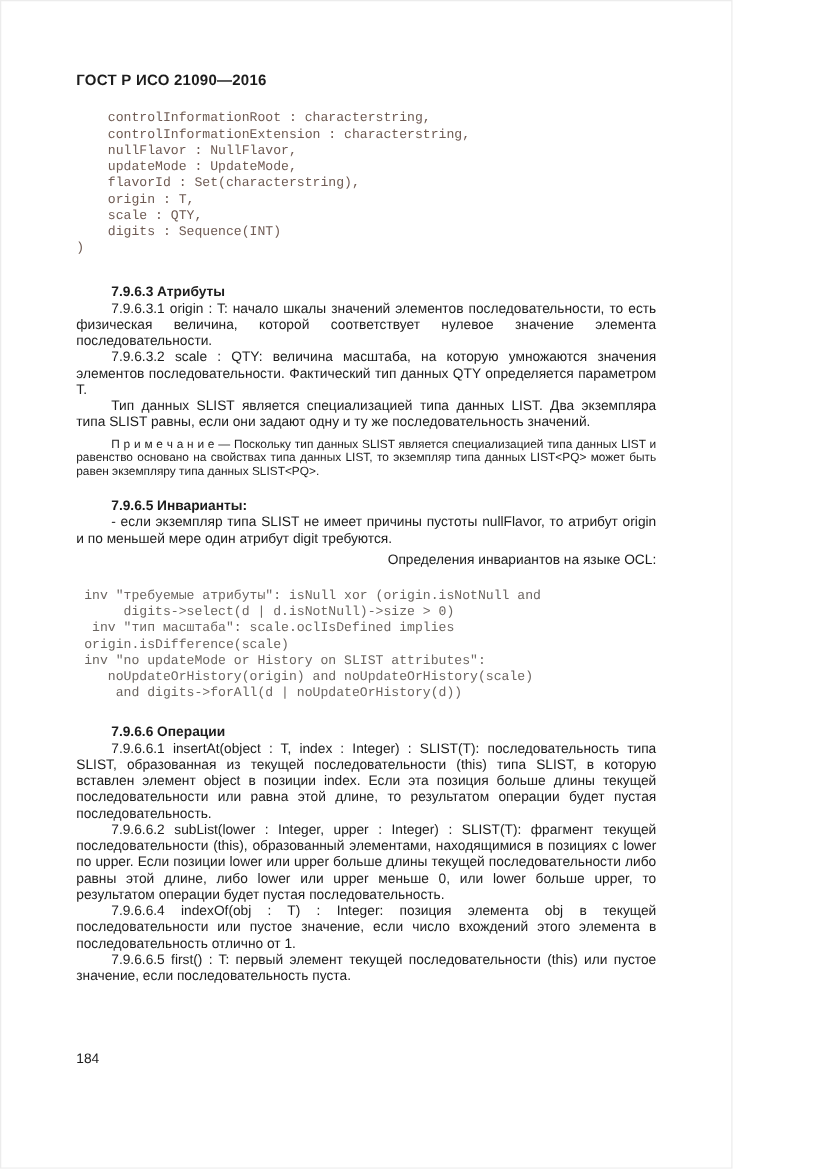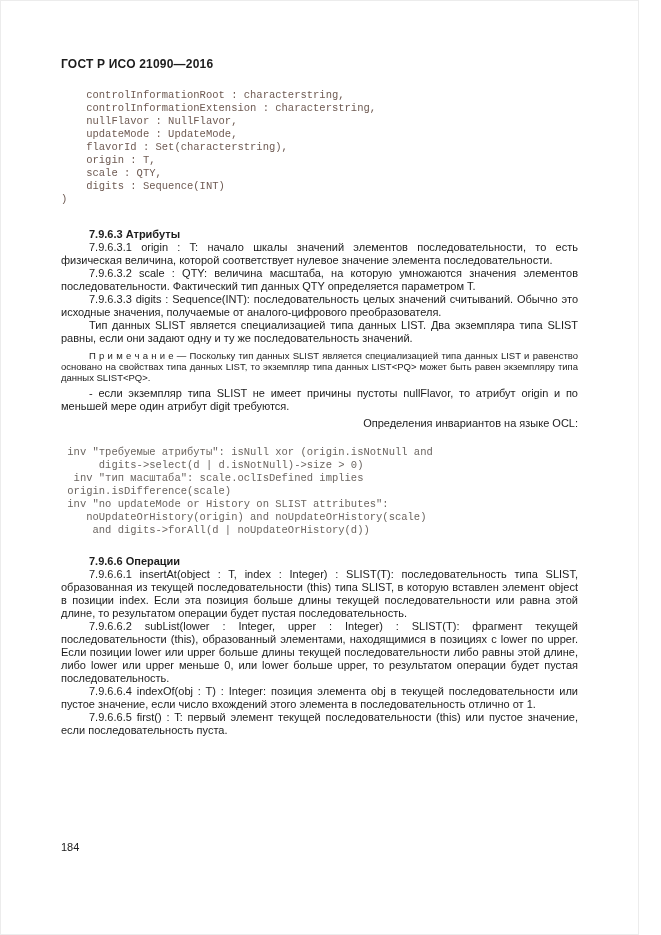--- a/index.html
+++ b/index.html
@@ -5,21 +5,21 @@
   * { margin: 0; padding: 0; box-sizing: border-box; }
   html, body { background: #ffffff; }
   body {
     width: 661px;
     height: 935px;
     font-family: "Liberation Sans", sans-serif;
     color: var(--body-text-color, #1c1c1c);
   }
   .page {
     position: relative;
-    width: 639px;
+    width: 586px;
     height: 935px;
     background: #ffffff;
     border: 1px solid #ececec;
     padding: 56px 60px 0 60px;
     overflow: hidden;
   }
   .doc-header {
     font-size: 12px;
     font-weight: bold;
     line-height: 14px;
@@ -84,25 +84,25 @@
     updateMode : UpdateMode,
     flavorId : Set(characterstring),
     origin : T,
     scale : QTY,
     digits : Sequence(INT)
 )</pre>
 
   <p class="heading">7.9.6.3 Атрибуты</p>
   <p class="body">7.9.6.3.1 origin : T: начало шкалы значений элементов последовательности, то есть физическая величина, которой соответствует нулевое значение элемента последовательности.</p>
   <p class="body">7.9.6.3.2 scale : QTY: величина масштаба, на которую умножаются значения элементов последовательности. Фактический тип данных QTY определяется параметром T.</p>
-  <p class="body">7.9.6.3.3 digits : Sequence(INT): последовательность целых значений считываний. Обычно это исходные значения, получаемые от аналого-цифрового преобразователя.</p>
 
   <p class="body">Тип данных SLIST является специализацией типа данных LIST. Два экземпляра типа SLIST равны, если они задают одну и ту же последовательность значений.</p>
   <p class="note">П р и м е ч а н и е  —  Поскольку тип данных SLIST является специализацией типа данных LIST и равенство основано на свойствах типа данных LIST, то экземпляр типа данных LIST&lt;PQ&gt; может быть равен экземпляру типа данных SLIST&lt;PQ&gt;.</p>
 
+  <p class="heading">7.9.6.5 Инварианты:</p>
   <p class="body list-item">- если экземпляр типа SLIST не имеет причины пустоты nullFlavor, то атрибут origin и по меньшей мере один атрибут digit требуются.</p>
   <p class="body flush">Определения инвариантов на языке OCL:</p>
 
   <pre class="code code-ocl"> inv "требуемые атрибуты": isNull xor (origin.isNotNull and
       digits-&gt;select(d | d.isNotNull)-&gt;size &gt; 0)
   inv "тип масштаба": scale.oclIsDefined implies
  origin.isDifference(scale)
  inv "no updateMode or History on SLIST attributes":
     noUpdateOrHistory(origin) and noUpdateOrHistory(scale)
      and digits-&gt;forAll(d | noUpdateOrHistory(d))</pre>

